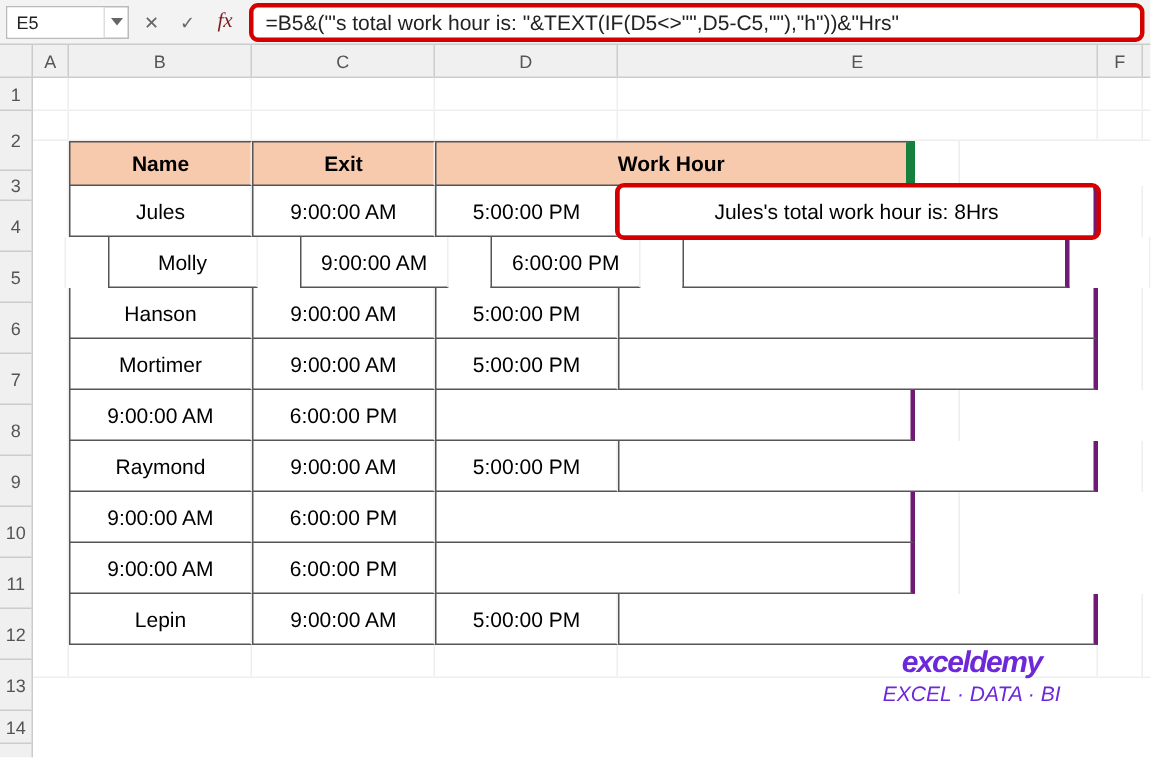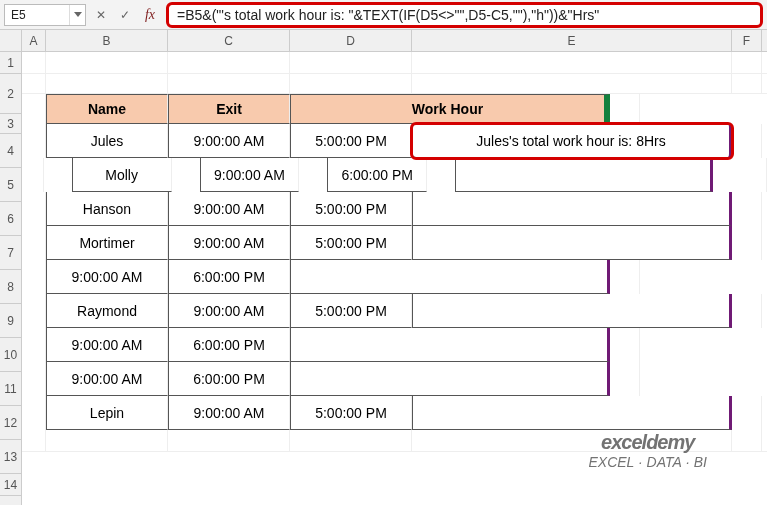--- a/index.html
+++ b/index.html
@@ -198,21 +198,21 @@
     outline: 3px solid #d40000;
     outline-offset: -1px;
     border-radius: 4px;
     z-index: 3;
     position: relative;
   }
   .watermark {
     position: absolute;
     right: 60px;
     bottom: 35px;
-    color: #737373;
+    color: #6d28d9;
     font-size: 14px;
     font-style: italic;
     text-align: center;
     pointer-events: none;
     z-index: 1;
   }
   .watermark .big { font-size: 20px; font-weight: bold; letter-spacing: -1px;}
 </style>
 </head>
 <body>

